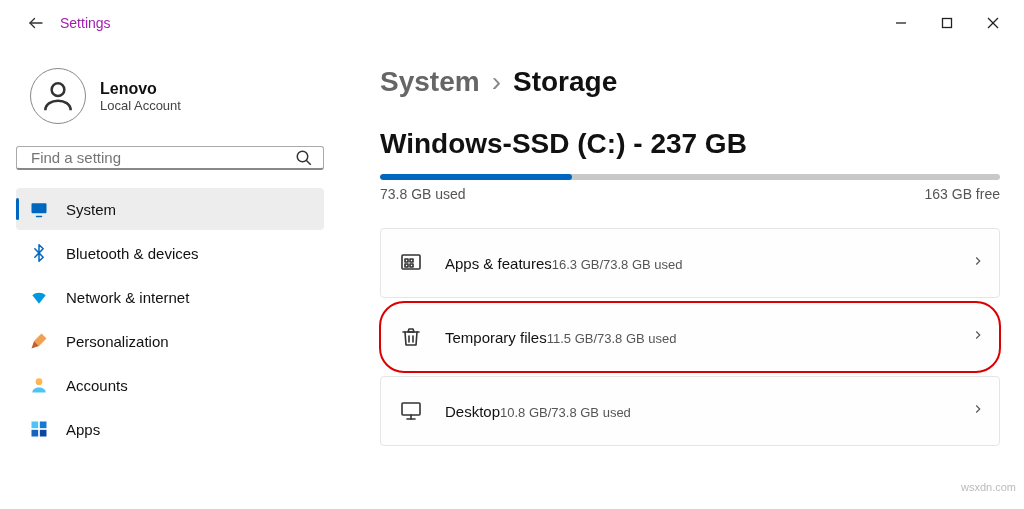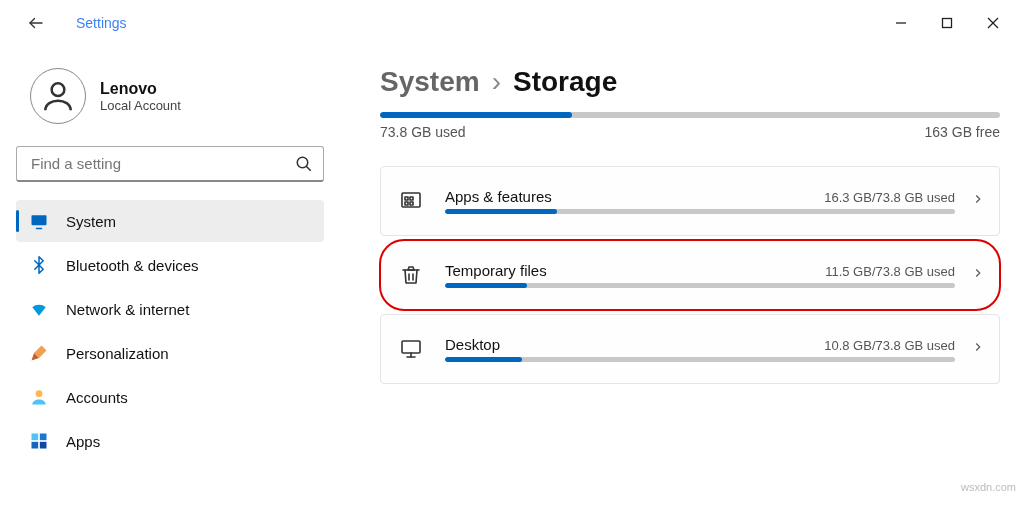--- a/index.html
+++ b/index.html
@@ -1,34 +1,34 @@
 <!DOCTYPE html>
 <html><head>
 <meta charset="utf-8">
 <style>
   * { box-sizing: border-box; margin: 0; padding: 0; font-family: "Segoe UI", sans-serif; }
   body { background: #fff; width: 1024px; height: 509px; overflow: hidden; position: relative; }
   
   .titlebar { height: 46px; display: flex; align-items: center; padding: 0 8px 0 20px; }
   .back-btn { width: 32px; height: 32px; display: flex; align-items: center; justify-content: center; cursor: pointer; border-radius: 4px; }
   .back-btn svg { stroke: #333; }
-  .titlebar-text { margin-left: 24px; font-size: 14px; color: #3b82f6; }
+  .titlebar-text { margin-left: 8px; font-size: 14px; color: #a21caf; }
   .win-controls { margin-left: auto; display: flex; gap: 0; }
   .win-btn { width: 46px; height: 32px; display: flex; align-items: center; justify-content: center; cursor: pointer; }
   
   .main { display: flex; padding: 10px 0 0 0; }
   
   .sidebar { width: 340px; padding: 0 16px; }
   .user-row { display: flex; align-items: center; gap: 14px; padding: 12px 14px 18px 14px; }
   .avatar { width: 56px; height: 56px; border-radius: 50%; border: 1px solid #888; display: flex; align-items: center; justify-content: center; }
   .avatar svg { stroke: #333; fill: none; }
   .user-name { font-weight: 600; font-size: 16px; color: #111; }
   .user-sub { font-size: 13px; color: #444; }
   
-  .search { display: flex; align-items: center; border: 1px solid #aaa; border-bottom: 2px solid #888; background: #fff; height: 36px; padding: 0 10px 0 14px; margin: 4px 0 18px 0; border-radius: 3px; }
+  .search { display: flex; align-items: center; border: 1px solid #aaa; border-bottom: 2px solid #888; background: #fff; height: 24px; padding: 0 10px 0 14px; margin: 4px 0 18px 0; border-radius: 3px; }
   .search input { flex: 1; border: none; outline: none; font-size: 15px; background: transparent; }
   .search-icon { width: 18px; height: 18px; }
   
   .nav-item { display: flex; align-items: center; gap: 16px; height: 42px; padding: 0 12px; border-radius: 4px; cursor: pointer; position: relative; margin-bottom: 2px; }
   .nav-item.active { background: #ededed; }
   .nav-item.active::before { content: ""; position: absolute; left: 0; top: 10px; bottom: 10px; width: 3px; background: #0067c0; border-radius: 2px; }
   .nav-icon { width: 22px; height: 22px; display: flex; align-items: center; justify-content: center; }
   .nav-label { font-size: 15px; color: #111; }
   
   .content { flex: 1; padding: 0 20px 0 40px; }
@@ -39,21 +39,21 @@
   
   .drive-title { font-size: 28px; font-weight: 700; margin-top: 30px; color: #111; }
   .drive-bar { width: 620px; height: 6px; background: #c8c8c8; border-radius: 3px; margin-top: 14px; overflow: hidden; }
   .drive-fill { height: 100%; background: #0067c0; border-radius: 3px; }
   .drive-meta { width: 620px; display: flex; justify-content: space-between; font-size: 14px; color: #555; margin-top: 6px; }
   
   .cards { margin-top: 26px; width: 620px; display: flex; flex-direction: column; gap: 4px; }
   .card { display: flex; align-items: center; height: 70px; border: 1px solid #e5e5e5; border-radius: 4px; padding: 0 14px; background: #fefefe; cursor: pointer; position: relative; }
   .card.highlight { outline: 2.5px solid #d00; outline-offset: -1px; border-radius: 24px; }
   .card-icon { width: 32px; display: flex; align-items: center; justify-content: center; margin-right: 18px; }
-  .card-body { flex: 1; display: flex; flex-direction: column; gap: 4px; }
+  .card-body { flex: 1; display: flex; flex-direction: row; gap: 4px; }
   .card-top { display: flex; justify-content: space-between; align-items: baseline; }
   .card-title { font-size: 15px; color: #111; }
   .card-usage { font-size: 13px; color: #555; }
   .card-bar { height: 5px; background: #c8c8c8; border-radius: 3px; overflow: hidden; }
   .card-fill { height: 100%; background: #0067c0; border-radius: 3px; }
   .chevron { margin-left: 16px; color: #555; }
   
   .watermark { position: absolute; bottom: 16px; right: 8px; font-size: 11px; color: #bbb; }
 </style>
 </head>
@@ -168,20 +168,21 @@
       </div>
   </div>
 
   <div class="content">
     <div class="breadcrumb">
       <span class="bc-parent">System</span>
       <span class="bc-sep">›</span>
       <span class="bc-current">Storage</span>
     </div>
 
+    <div class="drive-title">Windows-SSD (C:) - 237 GB</div>
     <div class="drive-bar">
       <div class="drive-fill" id="drive-fill" style="width: 31%;"></div>
     </div>
     <div class="drive-meta">
       <span>73.8 GB used</span>
       <span>163 GB free</span>
     </div>
 
     <div class="cards" id="cards">
         <div class="card">

